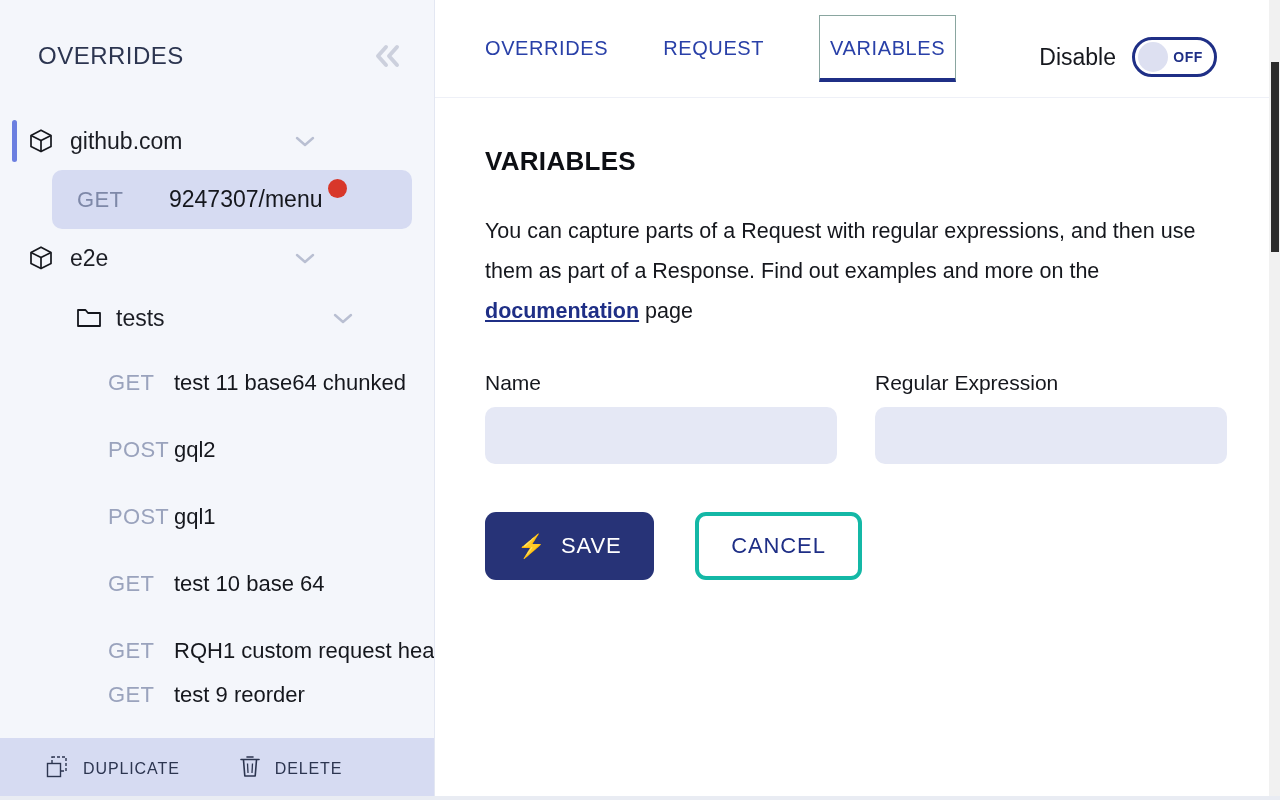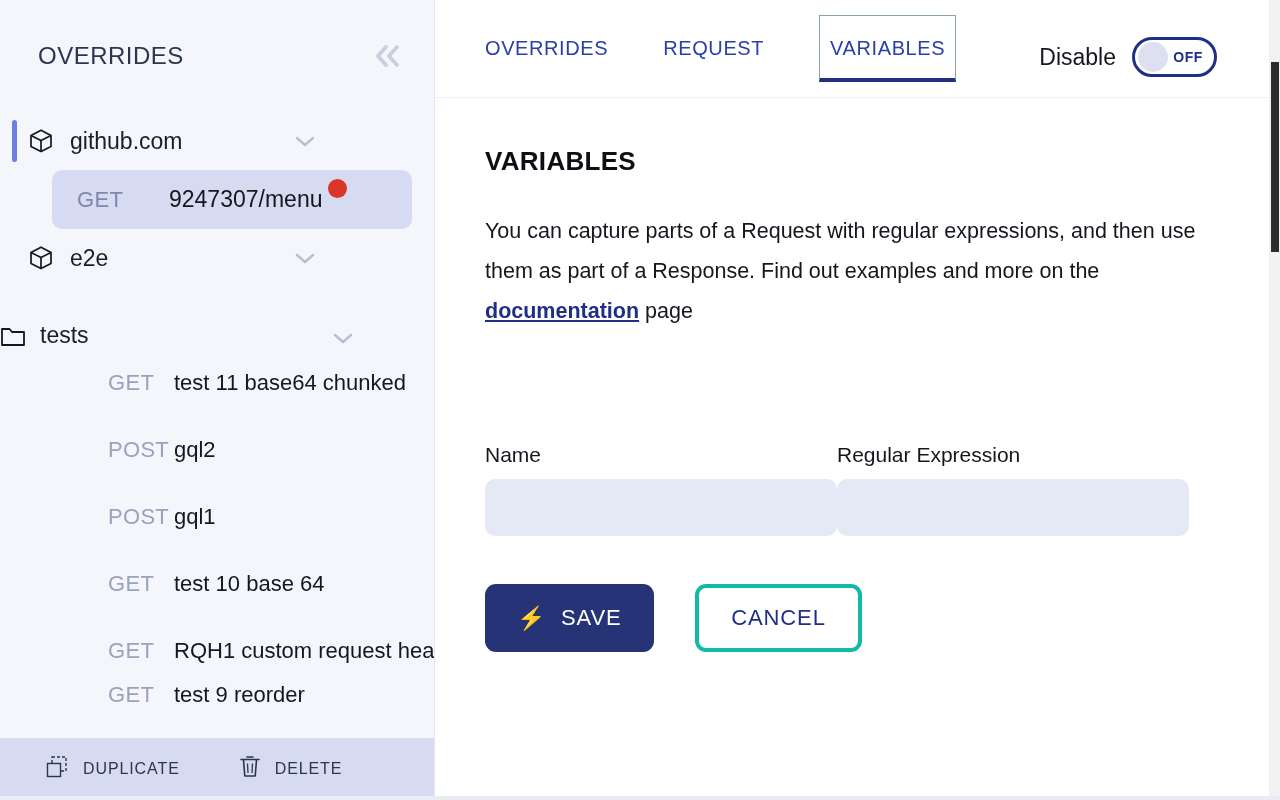--- a/index.html
+++ b/index.html
@@ -119,22 +119,23 @@
     width: 19px; height: 19px;
     border-radius: 50%;
     background: #d8372a;
     margin-left: 6px;
     margin-top: -22px;
     flex: 0 0 19px;
   }
 
   .folder-row {
     display: flex;
-    align-items: flex-end;
+    align-items: center;
     height: 62px;
+    padding-left: 76px;
     cursor: pointer;
   }
   .folder-icon { width: 26px; height: 24px; margin-right: 14px; flex:0 0 26px; }
   .folder-label { font-size: 23px; color: #1b1d24; }
 
   .req-row.indent { padding-left: 108px; }
   .req-row.indent .verb { width: 66px; flex: 0 0 66px; }
   .clipped { height: 22px; overflow: hidden; }
 
   .sb-actions {
@@ -246,21 +247,22 @@
     max-width: 750px;
   }
   .desc a {
     color: #1f2f86;
     font-weight: bold;
     text-decoration: underline;
   }
 
   .fields {
     display: flex;
-    margin-top: 112px;
+    gap: 38px;
+    margin-top: 40px;
   }
   .field { width: 352px; }
   .field.wide { width: 352px; }
   .field-label {
     font-size: 21px;
     color: #15171d;
     margin-bottom: 12px;
     display: block;
   }
   .field input {

